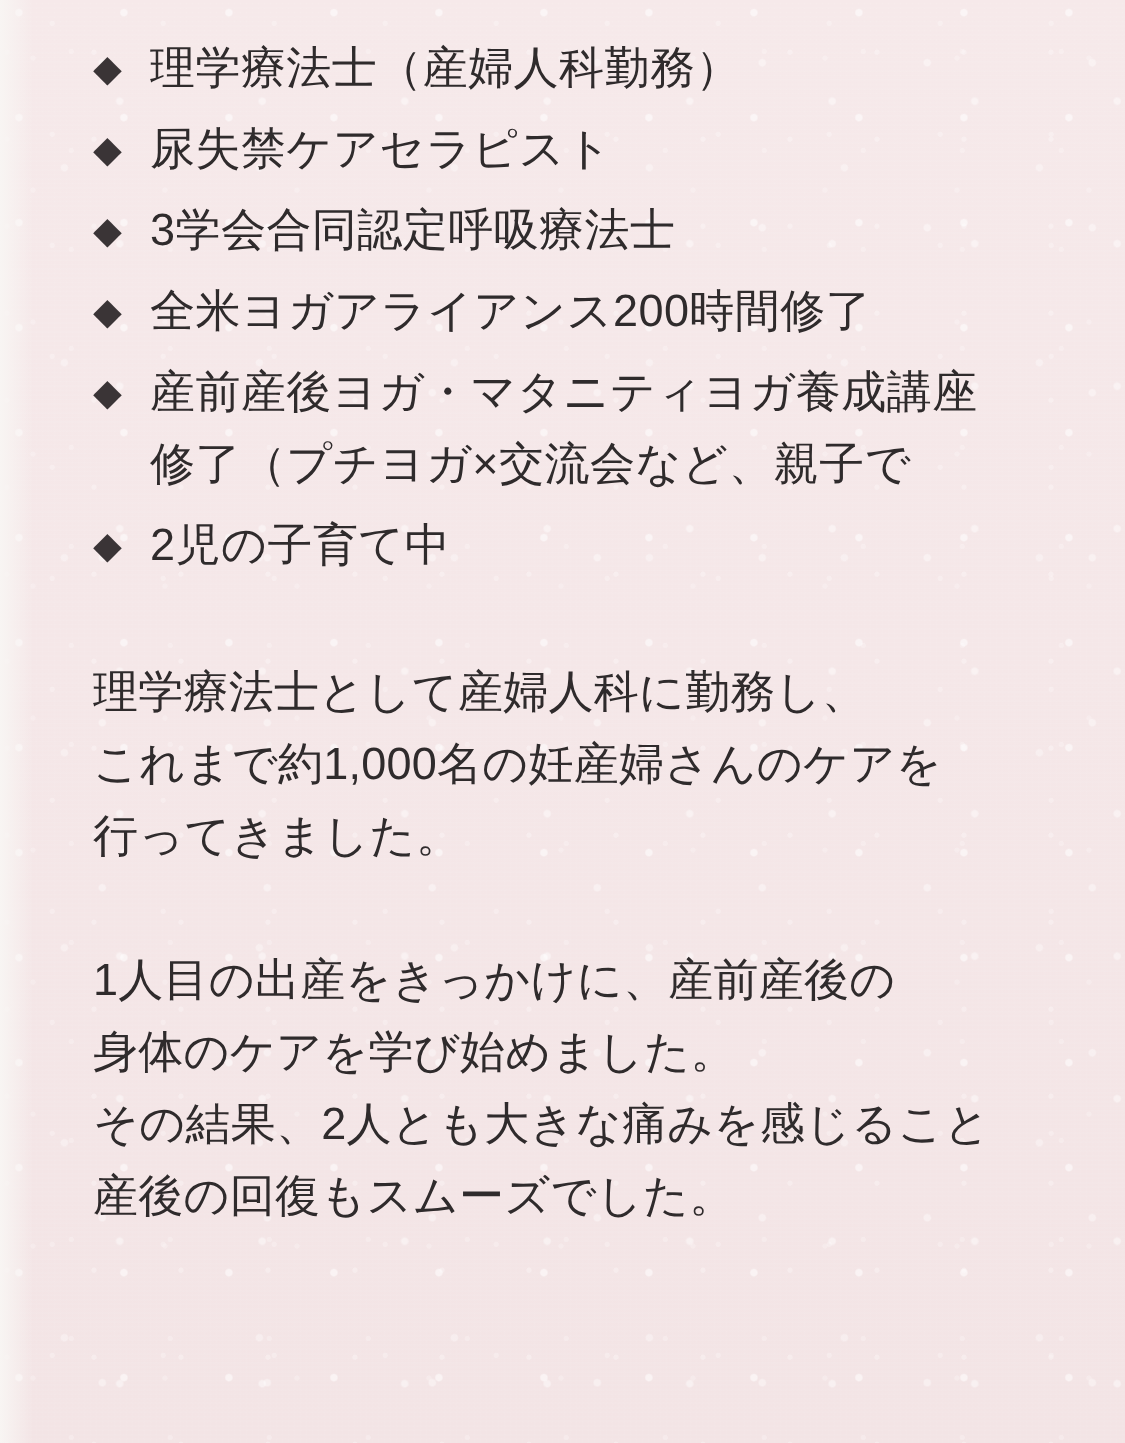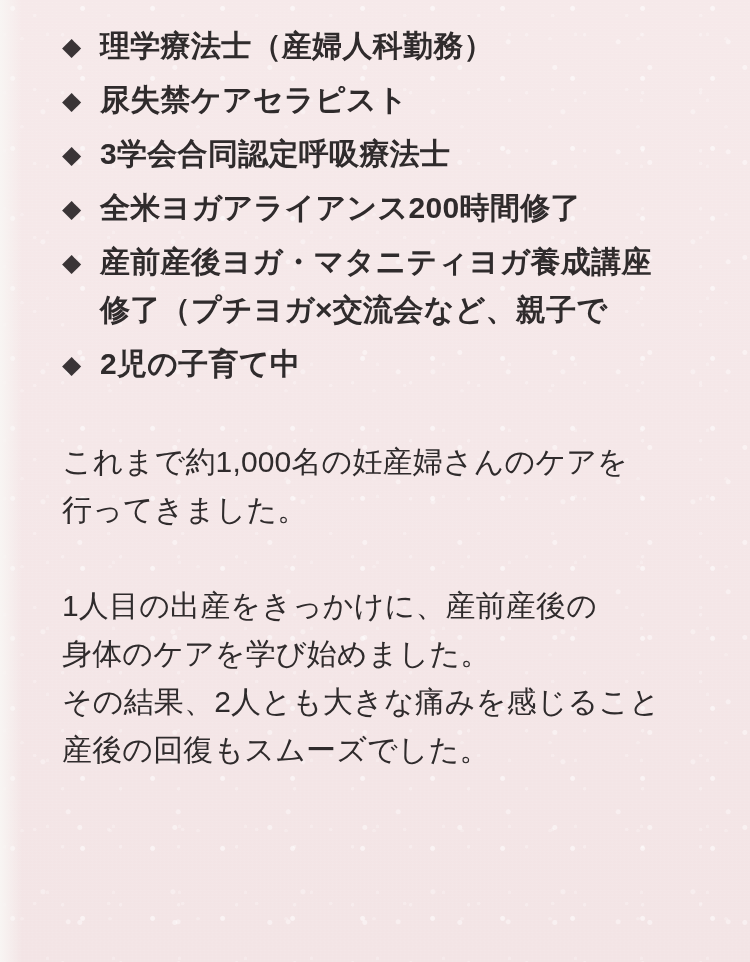--- a/index.html
+++ b/index.html
@@ -76,21 +76,21 @@
     line-height: 48px;
     color: #3a3436;
     text-align: left;
   }
   .cert-text {
     flex: 1 1 auto;
     font-size: 30px;
     line-height: 48px;
     letter-spacing: 0.01em;
     color: #2f2b2c;
-    font-weight: 700;
+    font-weight: 400;
   }
   .cert-text .sub {
     display: block;
   }
 
   .gap {
     height: 44px;
   }
 
   .para {
@@ -157,20 +157,21 @@
         <span class="cert-text">
           <span class="sub">2児の子育て中</span>
         </span>
       </li>
 
     </ul>
 
     <div class="gap"></div>
 
     <p class="para">
+      <span class="ln">理学療法士として産婦人科に勤務し、</span>
       <span class="ln">これまで約1,000名の妊産婦さんのケアを</span>
       <span class="ln">行ってきました。</span>
     </p>
 
     <p class="para">
       <span class="ln">1人目の出産をきっかけに、産前産後の</span>
       <span class="ln">身体のケアを学び始めました。</span>
       <span class="ln">その結果、2人とも大きな痛みを感じること</span>
       <span class="ln">産後の回復もスムーズでした。</span>
     </p>

